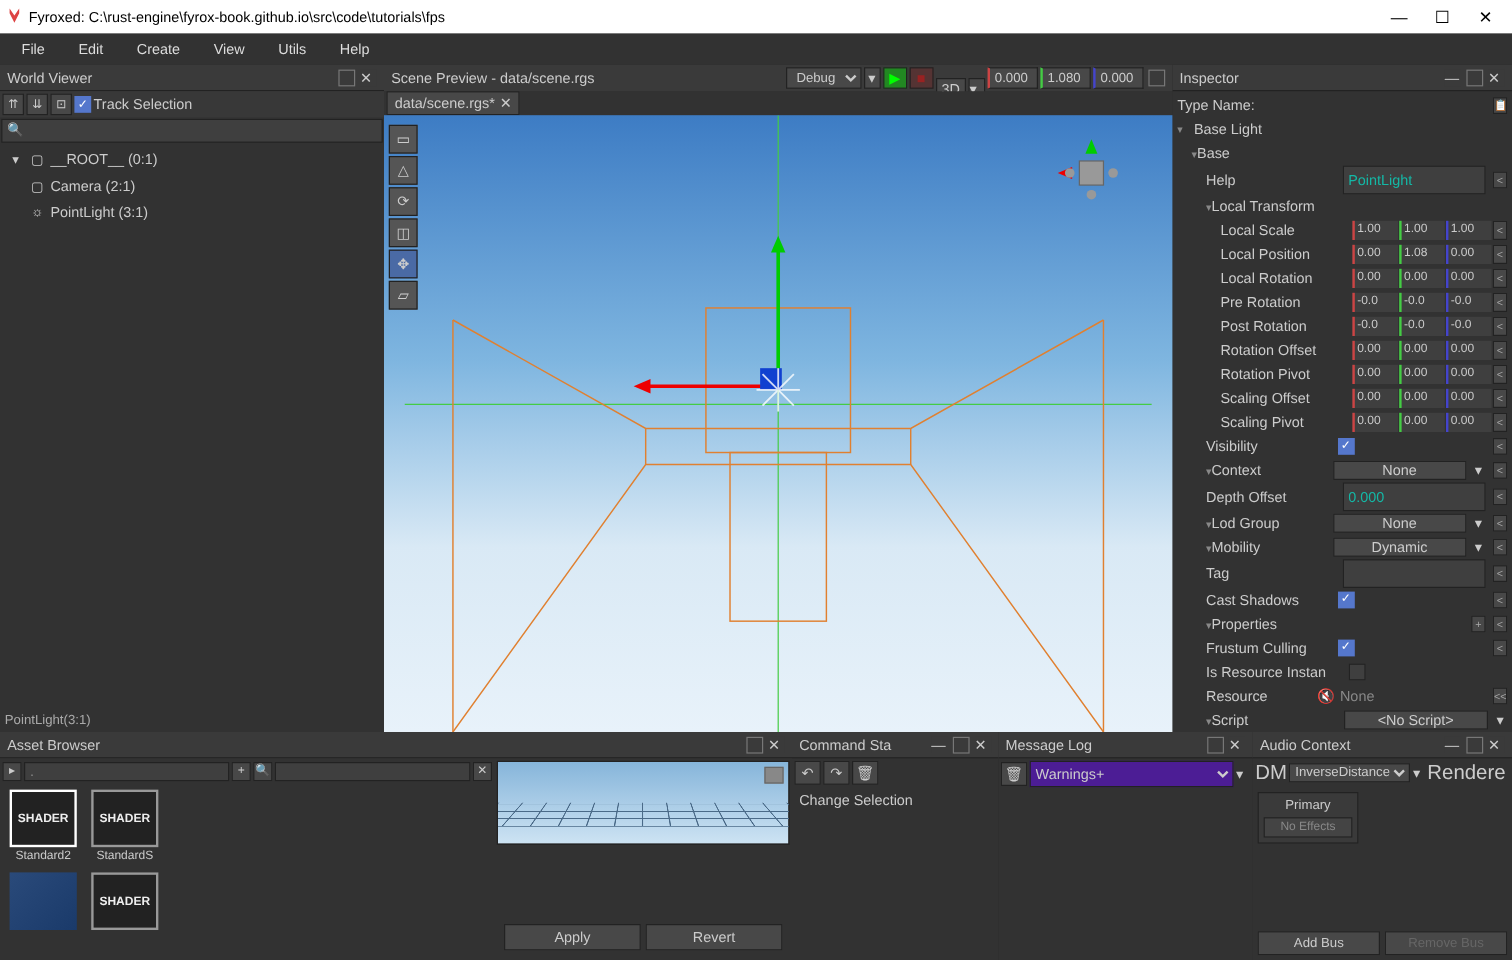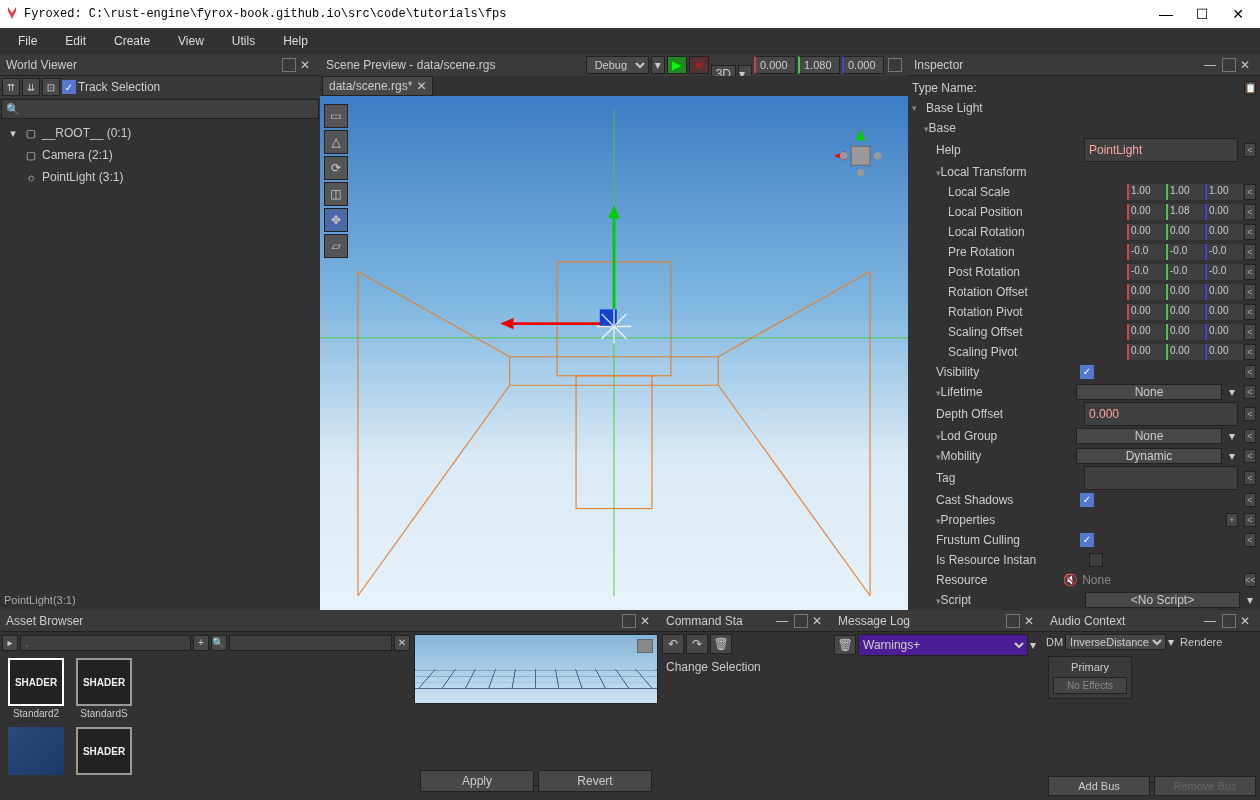--- a/index.html
+++ b/index.html
@@ -1,19 +1,19 @@
 <!DOCTYPE html>
 <html><head>
 <meta charset="utf-8">
 <style>
 * { box-sizing: border-box; margin: 0; padding: 0; font-family: Arial, sans-serif; font-size: 12px; }
 body { background: #2b2b2b; color: #ccc; width: 1260px; height: 800px; overflow: hidden; position: relative; }
 .titlebar { background: #fff; height: 28px; display: flex; align-items: center; padding: 0 4px; color: #000; }
 .titlebar .logo { color: #d44; font-weight: bold; margin-right: 4px; }
-.titlebar .title { flex: 1; font-family: Liberation Mono, monospace; }
+.titlebar .title { flex: 1; }
 .titlebar .winbtn { width: 36px; height: 24px; text-align: center; font-size: 14px; line-height: 24px; }
 .menubar { background: #323232; height: 26px; display: flex; align-items: center; padding: 0 4px; color: #ddd; }
 .menubar .menuitem { padding: 4px 14px; cursor: pointer; }
 .main { display: flex; height: 556px; }
 .panel { background: #323232; display: flex; flex-direction: column; justify-content: flex-end; }
 .panel-header { height: 22px; background: #3a3a3a; display: flex; align-items: center; padding: 0 6px; border-bottom: 1px solid #222; }
 .panel-header .ptitle { flex: 1; color: #ccc; }
 .panel-header .pbtn { width: 14px; height: 14px; margin-left: 4px; border: 1px solid #777; background: #3a3a3a; }
 .wv { width: 320px; }
 .wv-toolbar { height: 22px; display: flex; align-items: center; background: #383838; padding: 0 2px; gap: 2px; }
@@ -34,33 +34,33 @@
 .scene-header .play { width: 20px; height: 18px; background: #228822; color: #0f0; display: flex; align-items: center; justify-content: center; border: 1px solid #222; }
 .scene-header .stop { width: 20px; height: 18px; background: #553333; color: #922; display: flex; align-items: center; justify-content: center; border: 1px solid #222; }
 .scene-header .btn3d { background: #484848; border: 1px solid #222; padding: 0 4px; height: 18px; line-height: 16px; margin-top: 17px; }
 .scene-header .sqbtn { width:14px; height:14px; border:1px solid #777; margin-left:4px;}
 .scene-tabs { height: 20px; background: #323232; display: flex; padding: 0 2px; }
 .scene-tab { background: #484848; border: 1px solid #222; padding: 0 6px; display: flex; align-items: center; gap: 4px; font-size: 11px; }
 .viewport { flex: 1; position: relative; background: linear-gradient(180deg, #3d7cc4 0%, #7fb6e0 40%, #d9e9f5 70%, #e8f2fa 100%); overflow: hidden; }
 .vp-tools { position: absolute; left: 4px; top: 8px; display: flex; flex-direction: column; gap: 2px; }
 .vp-tools .vtool { width: 24px; height: 24px; background: #555; border: 1px solid #222; display: flex; align-items: center; justify-content: center; color: #ccc; }
 .vp-tools .vtool.active { background: #4a6aa5; }
-.inspector { width: 352px; overflow: hidden; }
+.inspector { width: 283px; overflow: hidden; }
 .insp-body { flex: 1; overflow: hidden; padding: 2px 4px; font-size: 11px; }
 .insp-row { display: flex; align-items: center; min-height: 20px; gap: 4px; }
 .insp-row .lbl { flex: 1; color: #ccc; white-space: nowrap; overflow: hidden; }
 .insp-row .indent1 { padding-left: 12px; }
 .insp-row .indent2 { padding-left: 24px; }
 .insp-row .indent3 { padding-left: 36px; }
 .insp-row .tri { color: #888; width: 10px; font-size: 9px; }
 .vec3 { display: flex; gap: 1px; }
 .vec3 .v { width: 38px; height: 16px; background: #3f3f3f; border-left: 2px solid; font-size: 10px; padding: 1px 2px; color: #ccc; position: relative; }
 .vec3 .v.x { border-color: #c44; } .vec3 .v.y { border-color: #4c4; } .vec3 .v.z { border-color: #44c; }
 .vec3 .rbtn { width: 12px; height: 16px; background: #484848; border: 1px solid #222; color: #aaa; font-size: 9px; text-align: center; line-height: 14px; }
-.insp-input { background: #3f3f3f; border: 1px solid #222; color: #fca5a5; height: 16px; padding: 11px 4px; flex: 1; min-width: 0; }
+.insp-input { background: #3f3f3f; border: 1px solid #222; color: #14b8a6; height: 16px; padding: 11px 4px; flex: 1; min-width: 0; }
 .insp-select { background: #484848; border: 1px solid #222; color: #ccc; height: 16px; padding: 0 4px; flex: 1; min-width: 0; text-align: center; }
 .insp-check { width: 14px; height: 14px; background: #5577cc; color: #fff; text-align: center; font-size: 10px; line-height: 14px; }
 .rev { width: 12px; height: 14px; background: #484848; border: 1px solid #222; color: #aaa; font-size: 9px; text-align: center; line-height: 12px; margin-left: 2px; }
 .bottom { display: flex; height: 190px; }
 .asset-browser { width: 660px; display: flex; flex-direction: column; }
 .ab-body { flex: 1; display: flex; background: #323232; }
 .ab-left { width: 412px; display: flex; flex-direction: column; }
 .ab-toolbar { height: 22px; display: flex; align-items: center; padding: 0 2px; gap: 2px; }
 .ab-toolbar .abbtn { width: 16px; height: 16px; background: #484848; border: 1px solid #222; text-align: center; font-size: 10px; line-height: 14px; }
 .ab-toolbar .abpath { flex: 1; background: #3f3f3f; border: 1px solid #222; height: 16px; padding: 0 4px; color: #888; font-size: 11px; line-height: 14px; }
@@ -78,21 +78,21 @@
 .cmd-stack { width: 172px; }
 .cmd-body { flex: 1; padding: 2px; }
 .cmd-toolbar { display: flex; gap: 2px; padding: 2px; }
 .cmd-toolbar .cbtn { width: 22px; height: 20px; background: #484848; border: 1px solid #222; display: flex; align-items: center; justify-content: center; }
 .msg-log { width: 212px; }
 .msg-toolbar { display: flex; gap: 2px; padding: 2px; align-items: center; }
 .msg-toolbar .mbtn { width: 22px; height: 20px; background: #484848; border: 1px solid #222; display: flex; align-items: center; justify-content: center; }
 .msg-toolbar select { flex: 1; background: #4c1d95; border: 1px solid #222; color: #ccc; height: 22px; }
 .audio-ctx { flex: 1; }
 .audio-toolbar { display: flex; gap: 2px; padding: 2px; align-items: center; }
-.audio-toolbar .lbl { font-size: 11px; }
+.audio-toolbar .lbl { font-size: 17px; }
 .audio-toolbar select { background: #484848; border: 1px solid #222; color: #ccc; height: 16px; font-size: 11px; }
 .audio-body { flex: 1; padding: 4px; }
 .audio-bus { width: 84px; background: #3a3a3a; border: 1px solid #222; padding: 4px; }
 .audio-bus .bname { text-align: center; color: #ccc; font-size: 11px; }
 .audio-bus .noeff { background: #444; border: 1px solid #222; text-align: center; color: #888; font-size: 10px; margin-top: 4px; padding: 2px; }
 .audio-buttons { display: flex; gap: 4px; padding: 4px; }
 .audio-buttons button { flex: 1; background: #484848; border: 1px solid #222; color: #ccc; height: 20px; font-size: 11px; }
 .audio-buttons button:disabled { color: #666; }
 .ptitle-trunc { white-space: nowrap; overflow: hidden; }
 </style>
@@ -339,21 +339,21 @@
             <div class="rbtn">&lt;</div>
           </div>
         </div>
       <div class="insp-row">
           <span class="lbl indent2">Visibility</span>
           <div class="insp-check">✓</div>
           <div style="flex:1"></div>
           <div class="rev">&lt;</div>
         </div>
       <div class="insp-row">
-          <span class="lbl indent2"><span class="tri">▾</span><span>Lifetime</span></span>
+          <span class="lbl indent2"><span class="tri">▾</span><span>Context</span></span>
           <div class="insp-select">None</div>
           <span style="width:12px;text-align:center;">▾</span>
           <div class="rev">&lt;</div>
         </div>
       <div class="insp-row">
           <span class="lbl indent2">Depth Offset</span>
           <input class="insp-input" value="0.000" style="">
           <div class="rev">&lt;</div>
         </div>
       <div class="insp-row">

